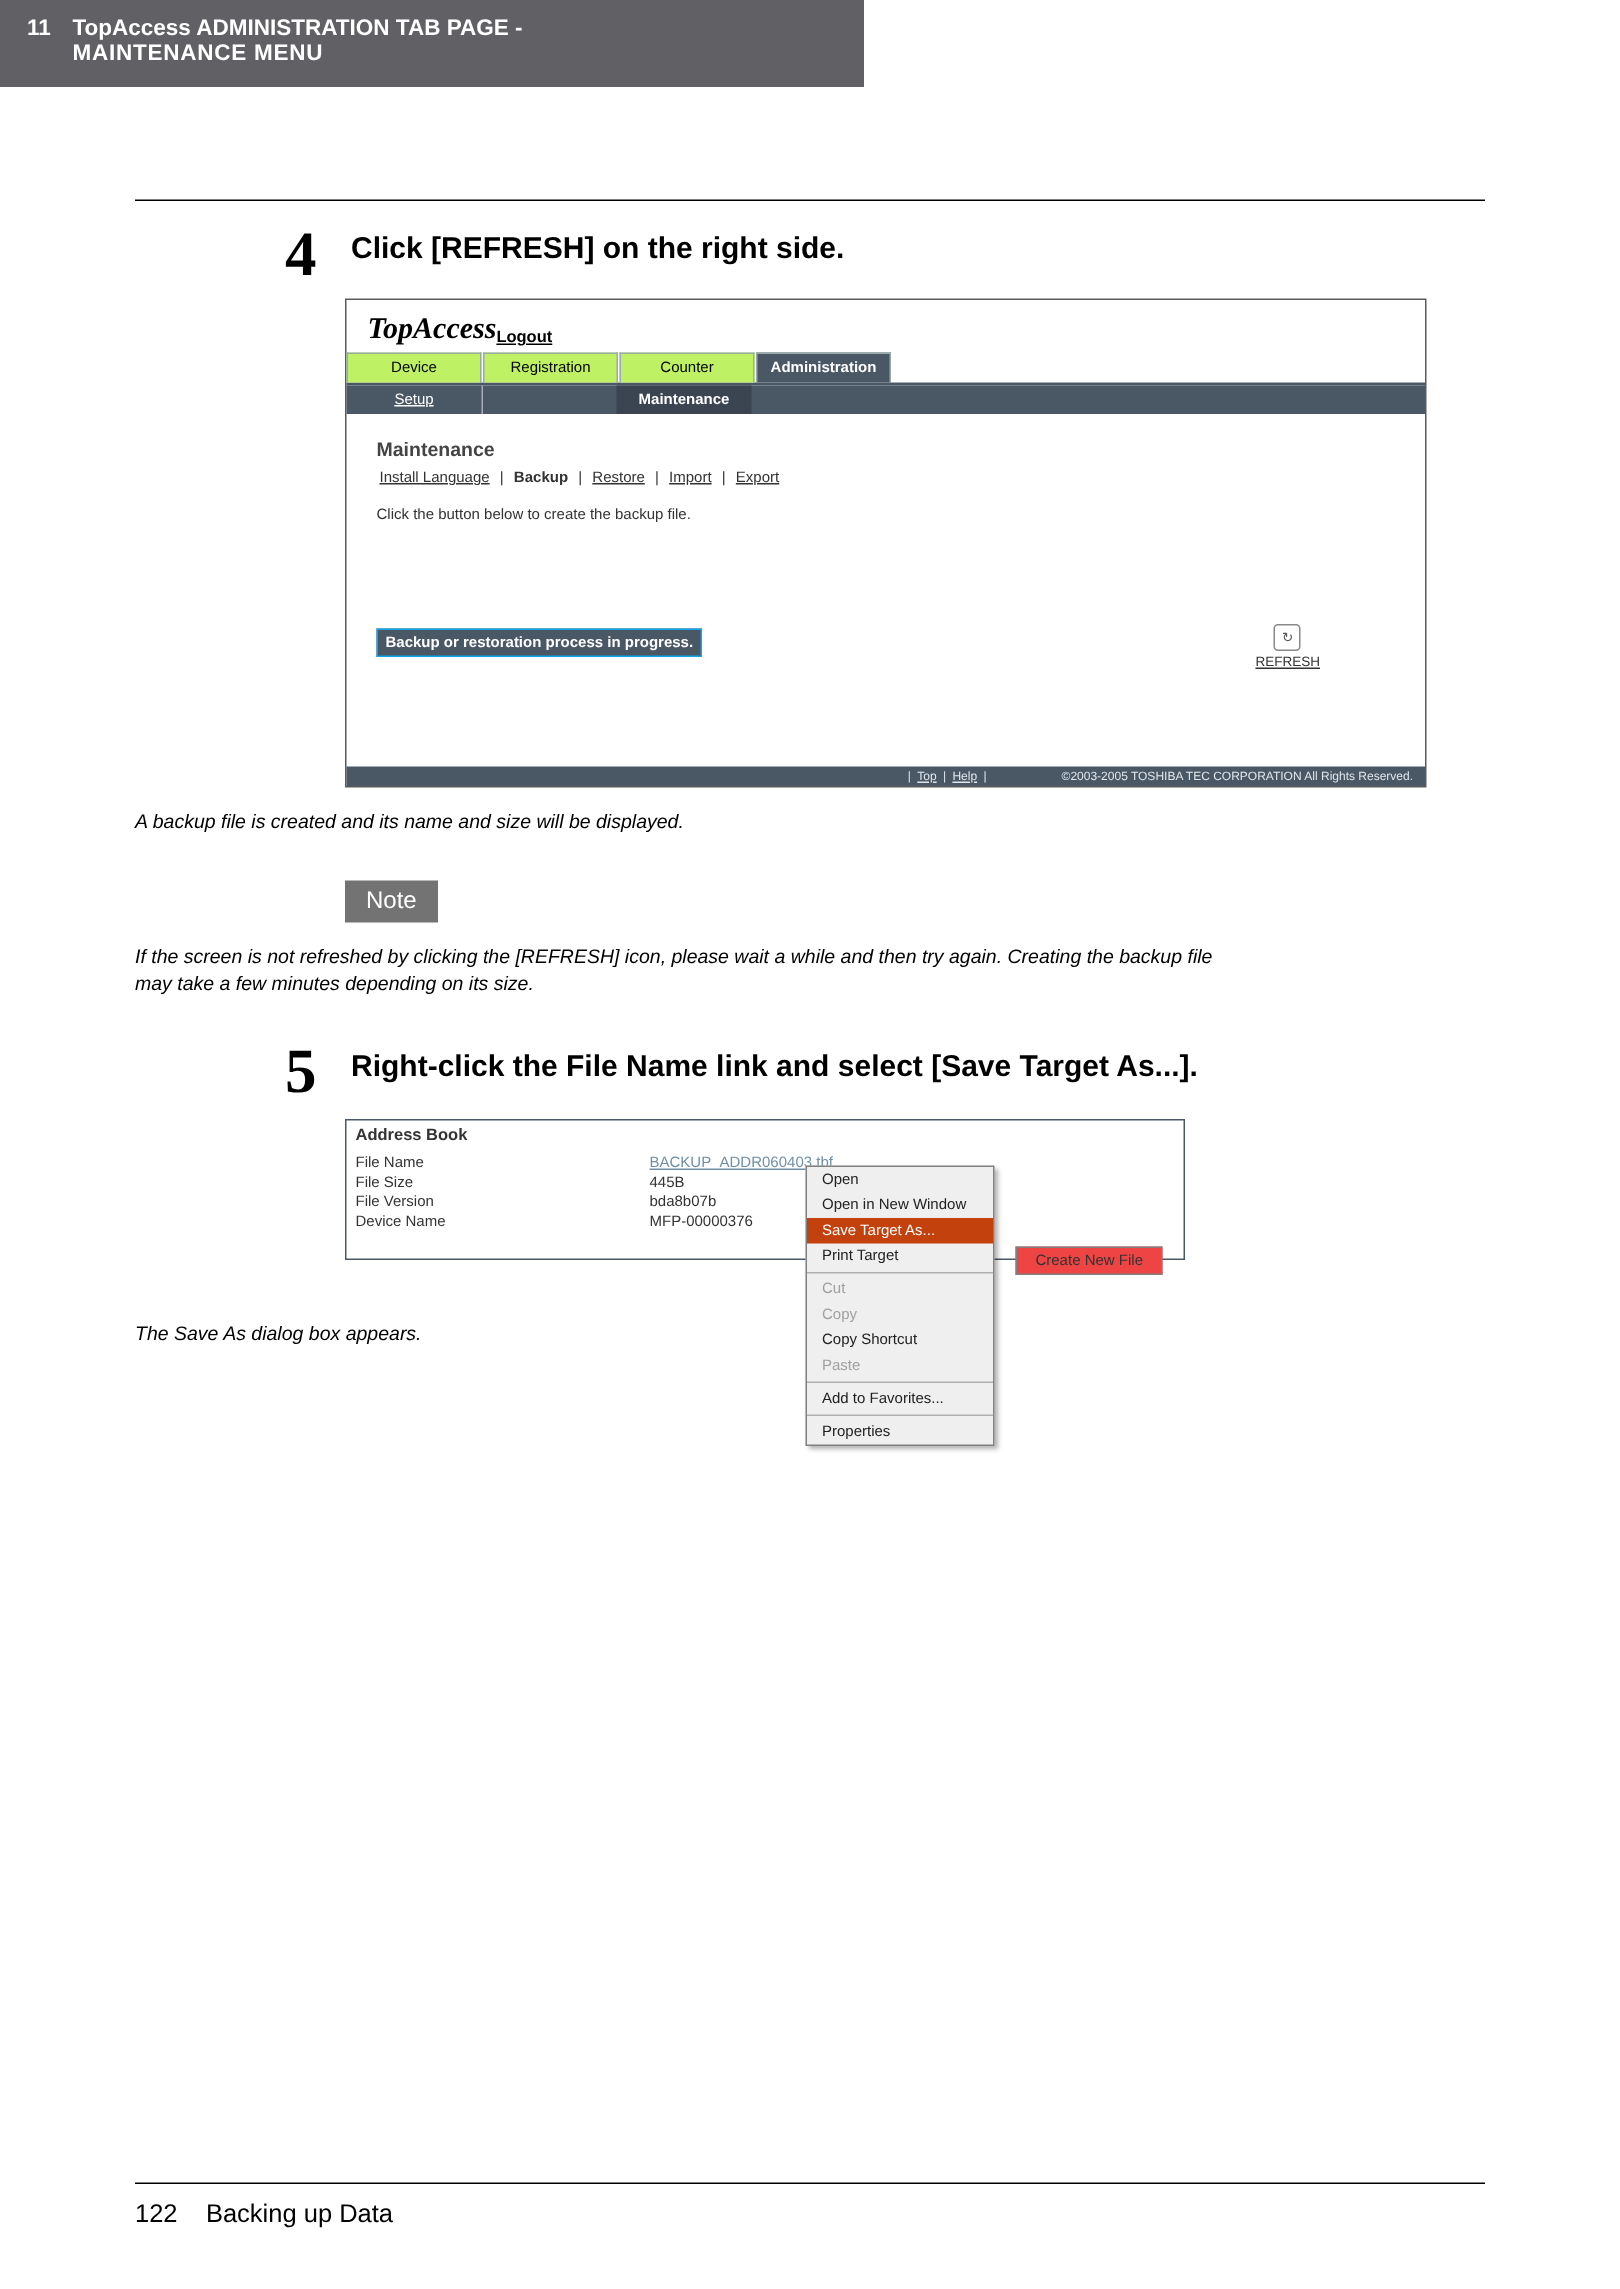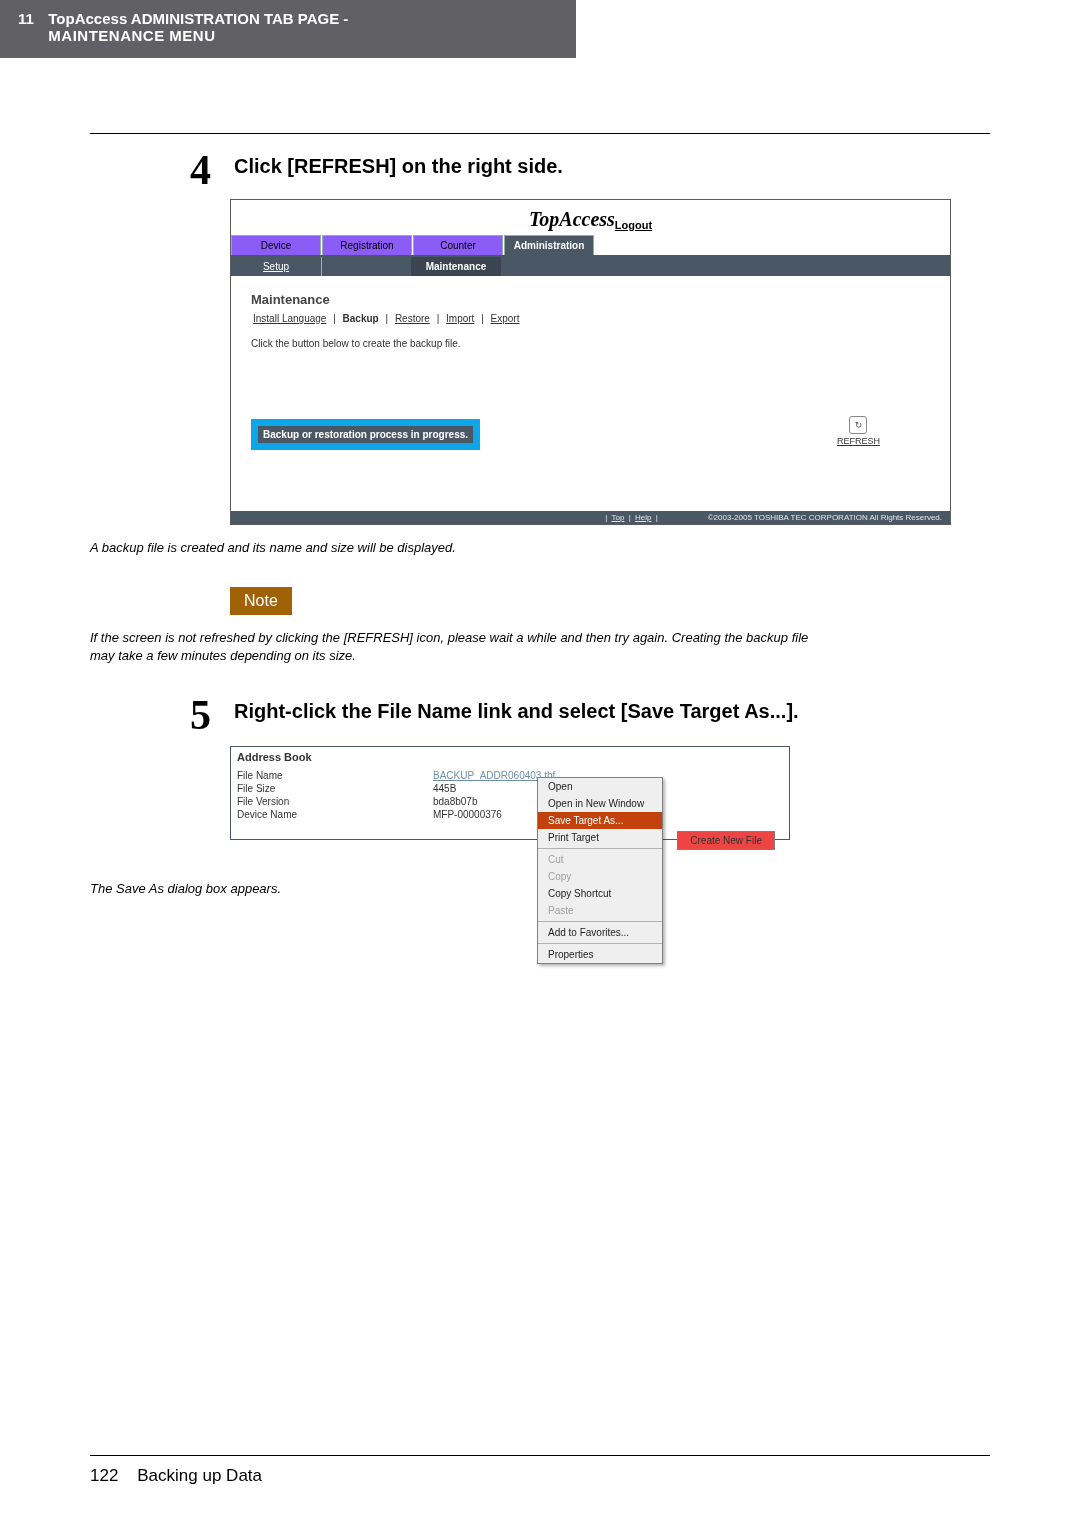--- a/index.html
+++ b/index.html
@@ -73,21 +73,21 @@
   .screenshot-1 {
     margin-left: 140px;
     margin-top: 8px;
     border: 1px solid #5b5b5b;
     width: 721px;
     background: #fff;
   }
   .ss1-top {
     padding: 8px 14px 4px 14px;
     display: flex;
-    justify-content: center;
+    justify-content: flex-start;
     align-items: flex-end;
   }
   .ss1-logo {
     font-family: "Times New Roman", serif;
     font-weight: bold;
     font-style: italic;
     font-size: 20px;
     color: #000;
   }
   .ss1-logout {
@@ -95,21 +95,21 @@
     text-decoration: underline;
     font-weight: bold;
     font-size: 11px;
   }
   .ss1-tabs {
     display: flex;
     font-size: 10px;
     border-bottom: 2px solid #4a5866;
   }
   .ss1-tab {
-    background: #8b5cf6;
+    background: #bef264;
     border: 1px solid #9aa;
     border-bottom: none;
     padding: 4px 0;
     text-align: center;
     width: 90px;
     margin-right: 1px;
   }
   .ss1-tab.active {
     background: #4a5866;
     color: #fff;
@@ -174,21 +174,21 @@
     color: #555;
   }
   .ss1-refresh .lbl { text-decoration: underline; }
   .ss1-status {
     display: inline-block;
     background: #4a5866;
     color: #fff;
     padding: 3px 5px;
     font-size: 10px;
     font-weight: bold;
-    border: 7px solid #0ea5e9;
+    border: 1px solid #0ea5e9;
   }
   .ss1-foot {
     background: #4a5866;
     color: #e0e6ec;
     font-size: 8px;
     padding: 2px 8px;
     text-align: right;
     display: flex;
     justify-content: flex-end;
     gap: 50px;
@@ -200,21 +200,21 @@
     line-height: 1.4;
     color: #000;
     max-width: 720px;
     font-style: italic;
   }
   .note-tag {
     margin-left: 140px;
     margin-top: 30px;
   }
   .note-tag span {
-    background: #a16207;
+    background: #737373;
     color: #fff;
     padding: 5px 14px;
     font-size: 16px;
     display: inline-block;
   }
   .screenshot-2 {
     margin-left: 140px;
     margin-top: 10px;
     width: 560px;
     border: 1px solid #4a5866;

